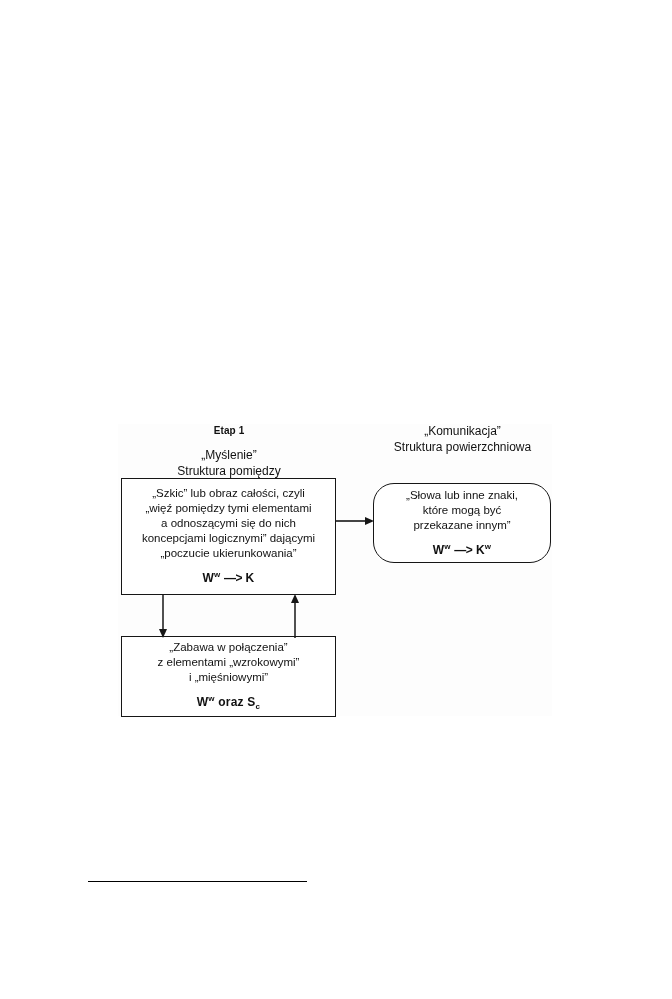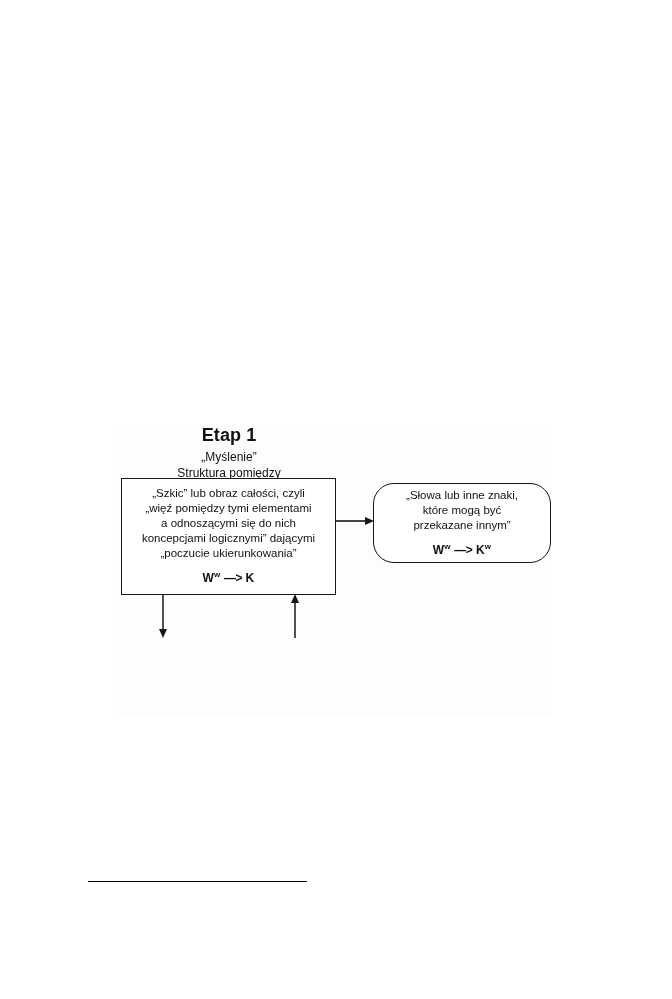--- a/index.html
+++ b/index.html
@@ -41,24 +41,24 @@
   }
 
   
   .col-head {
     position: absolute;
     text-align: center;
     line-height: 1.30;
   }
   .col-head .stage {
     font-weight: bold;
-    font-size: 18px;
+    font-size: 10px;
     letter-spacing: 0.1px;
     display: block;
-    margin-bottom: 3px;
+    margin-bottom: 11px;
   }
   .col-head .sub {
     font-size: 12px;
     display: block;
     line-height: 1.32;
   }
 
   #head-1 { left: 121px; top: 424px; width: 216px; }
   #head-2 { left: 373px; top: 424px; width: 179px; }
 
@@ -145,38 +145,46 @@
 
   <div class="figure">
 
     <div class="col-head" id="head-1">
       <span class="stage">Etap 1</span>
       <span class="sub">„Myślenie”</span>
       <span class="sub">Struktura pomiędzy</span>
     </div>
 
     <div class="col-head" id="head-2">
+      <span class="sub">„Komunikacja”</span>
+      <span class="sub">Struktura powierzchniowa</span>
     </div>
 
     <div class="box" id="box-thinking">
       <span class="body-text">„Szkic” lub obraz całości, czyli
 „więź pomiędzy tymi elementami
 a odnoszącymi się do nich
 koncepcjami logicznymi” dającymi
 „poczucie ukierunkowania”</span>
       <span class="formula"><span>W</span><sup>w</sup> <span class="arrowtok">—&gt;</span> <span>K</span></span>
     </div>
 
     <div class="box" id="box-communication">
       <span class="body-text">„Słowa lub inne znaki,
 które mogą być
 przekazane innym”</span>
       <span class="formula"><span>W</span><sup>w</sup> <span class="arrowtok">—&gt;</span> <span>K</span><sup>w</sup></span>
     </div>
 
+    <div class="box" id="box-play">
+      <span class="body-text">„Zabawa w połączenia”
+z elementami „wzrokowymi”
+i „mięśniowymi”</span>
+      <span class="formula"><span>W</span><sup>w</sup> <span>oraz</span> <span>S</span><sub>c</sub></span>
+    </div>
 
     <svg class="conn" id="arrow-h" viewBox="0 0 38 14">
       <line x1="0" y1="7" x2="31" y2="7" stroke="#161616" stroke-width="1.6"></line>
       <polygon points="38,7 29,3 29,11" fill="#161616"></polygon>
     </svg>
 
     <svg class="conn" id="arrow-down" viewBox="0 0 16 44">
       <line x1="8" y1="0" x2="8" y2="37" stroke="#161616" stroke-width="1.5"></line>
       <polygon points="8,44 4,35 12,35" fill="#161616"></polygon>
     </svg>

